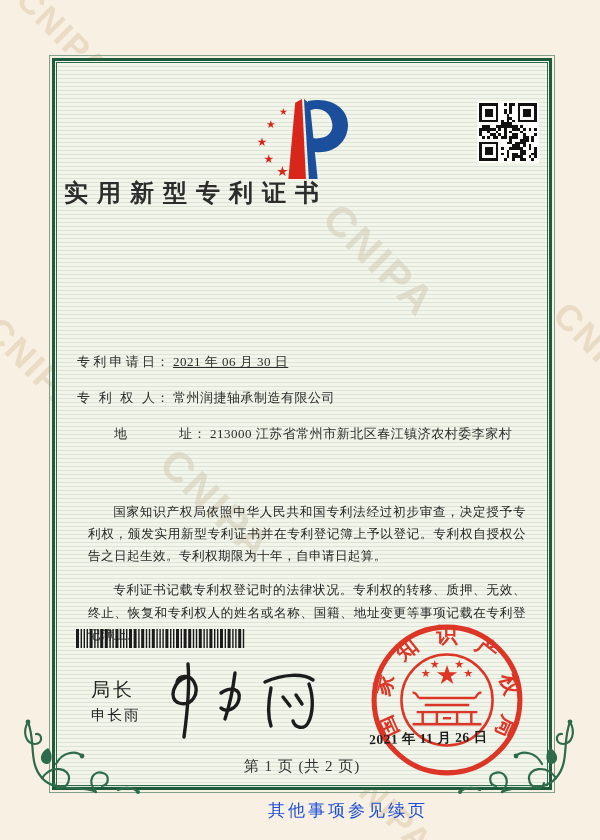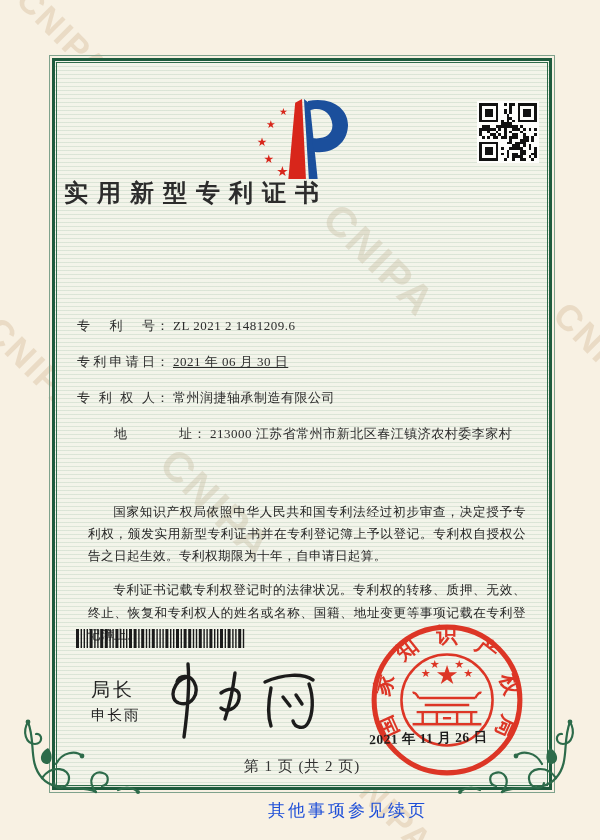--- a/index.html
+++ b/index.html
@@ -300,23 +300,20 @@
         <rect x="1" y="20" width="1" height="1" fill="#111"></rect>
         <rect x="2" y="20" width="1" height="1" fill="#111"></rect>
         <rect x="3" y="20" width="1" height="1" fill="#111"></rect>
         <rect x="4" y="20" width="1" height="1" fill="#111"></rect>
         <rect x="5" y="20" width="1" height="1" fill="#111"></rect>
         <rect x="6" y="20" width="1" height="1" fill="#111"></rect>
       </svg>
 
     <div class="title">实用新型专利证书</div>
 
-    <div class="frow" style="top:256px;">
-      <span class="flabel">专利号</span><span class="fcolon">：</span><span class="fvalue">ZL 2021 2 1481209.6</span>
-    </div>
     <div class="frow" style="top:292px;text-decoration:underline;">
       <span class="flabel">专利申请日</span><span class="fcolon">：</span><span class="fvalue">2021 年 06 月 30 日</span>
     </div>
     <div class="frow" style="top:328px;">
       <span class="flabel">专利权人</span><span class="fcolon">：</span><span class="fvalue">常州润捷轴承制造有限公司</span>
     </div>
     <div class="frow" style="top:364px;margin-left:37px;">
       <span class="flabel">地址</span><span class="fcolon">：</span><span class="fvalue">213000 江苏省常州市新北区春江镇济农村委李家村</span>
     </div>
 

